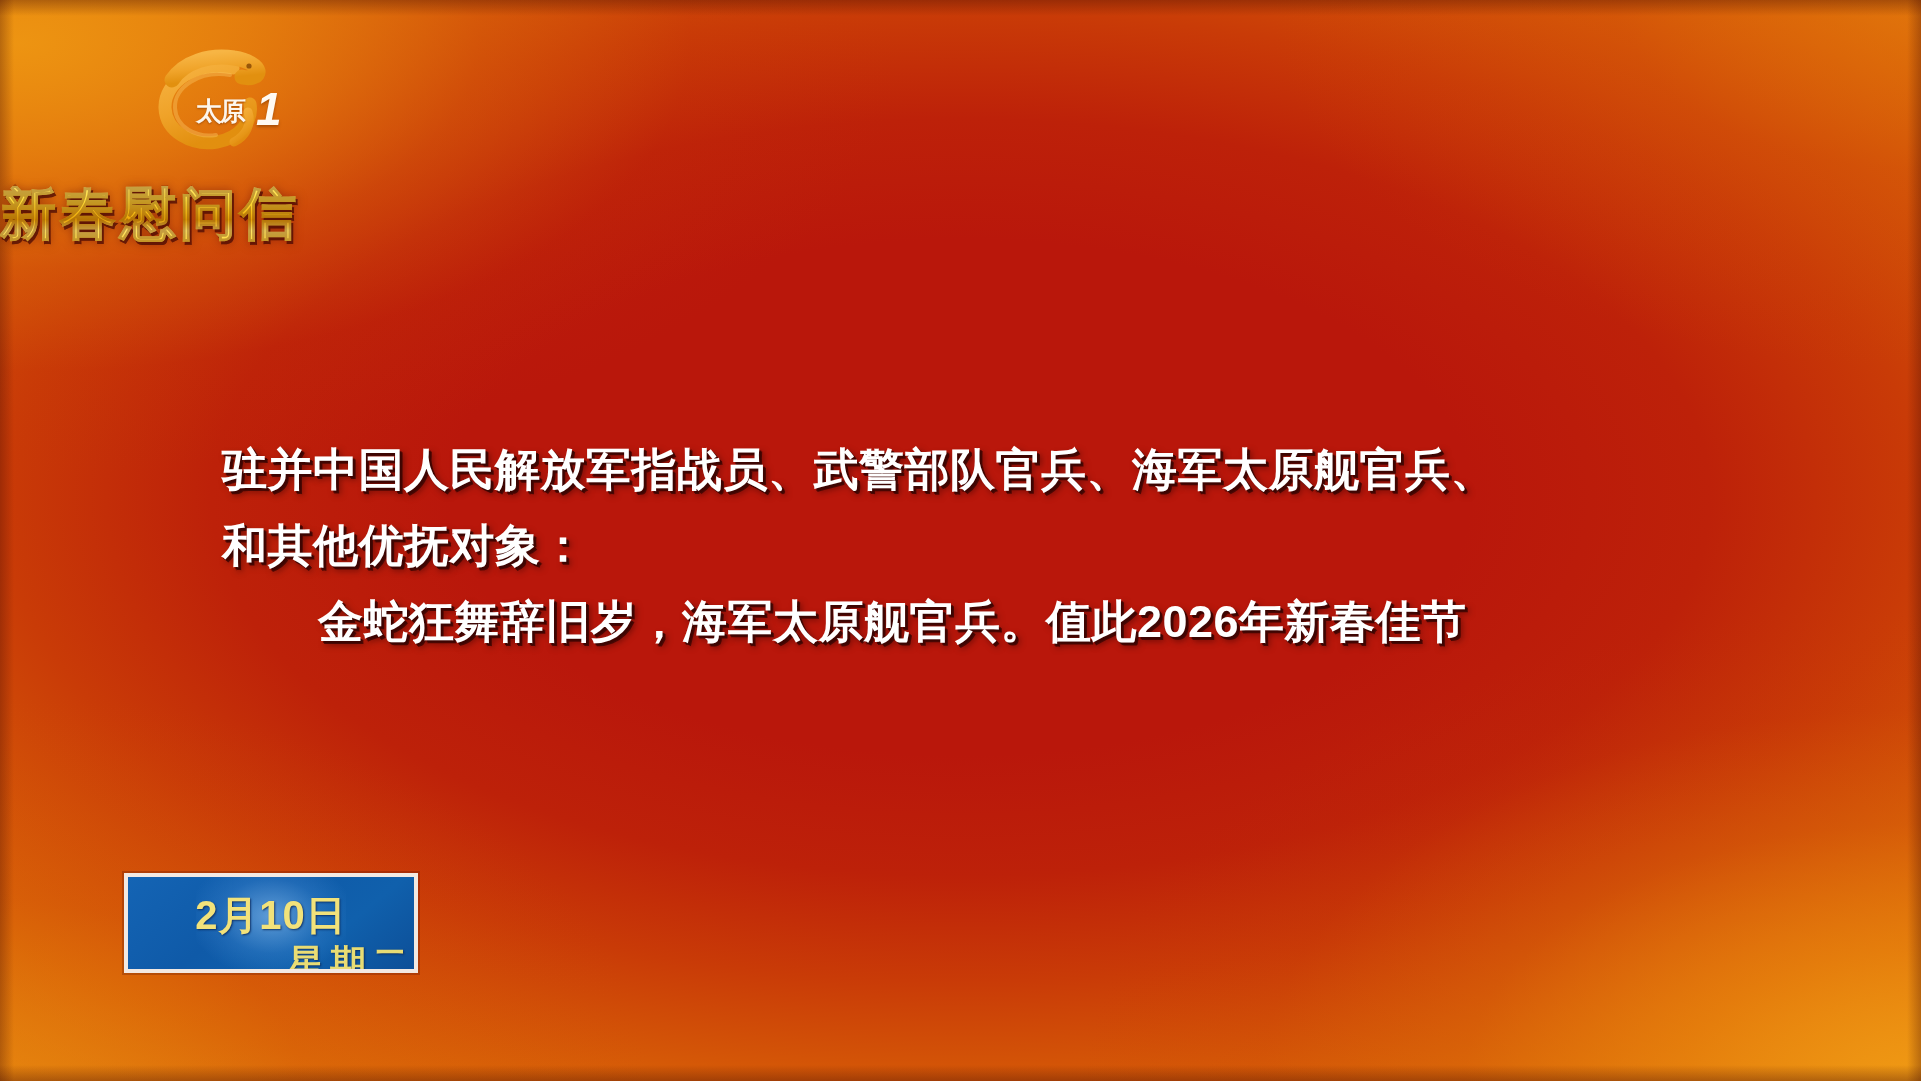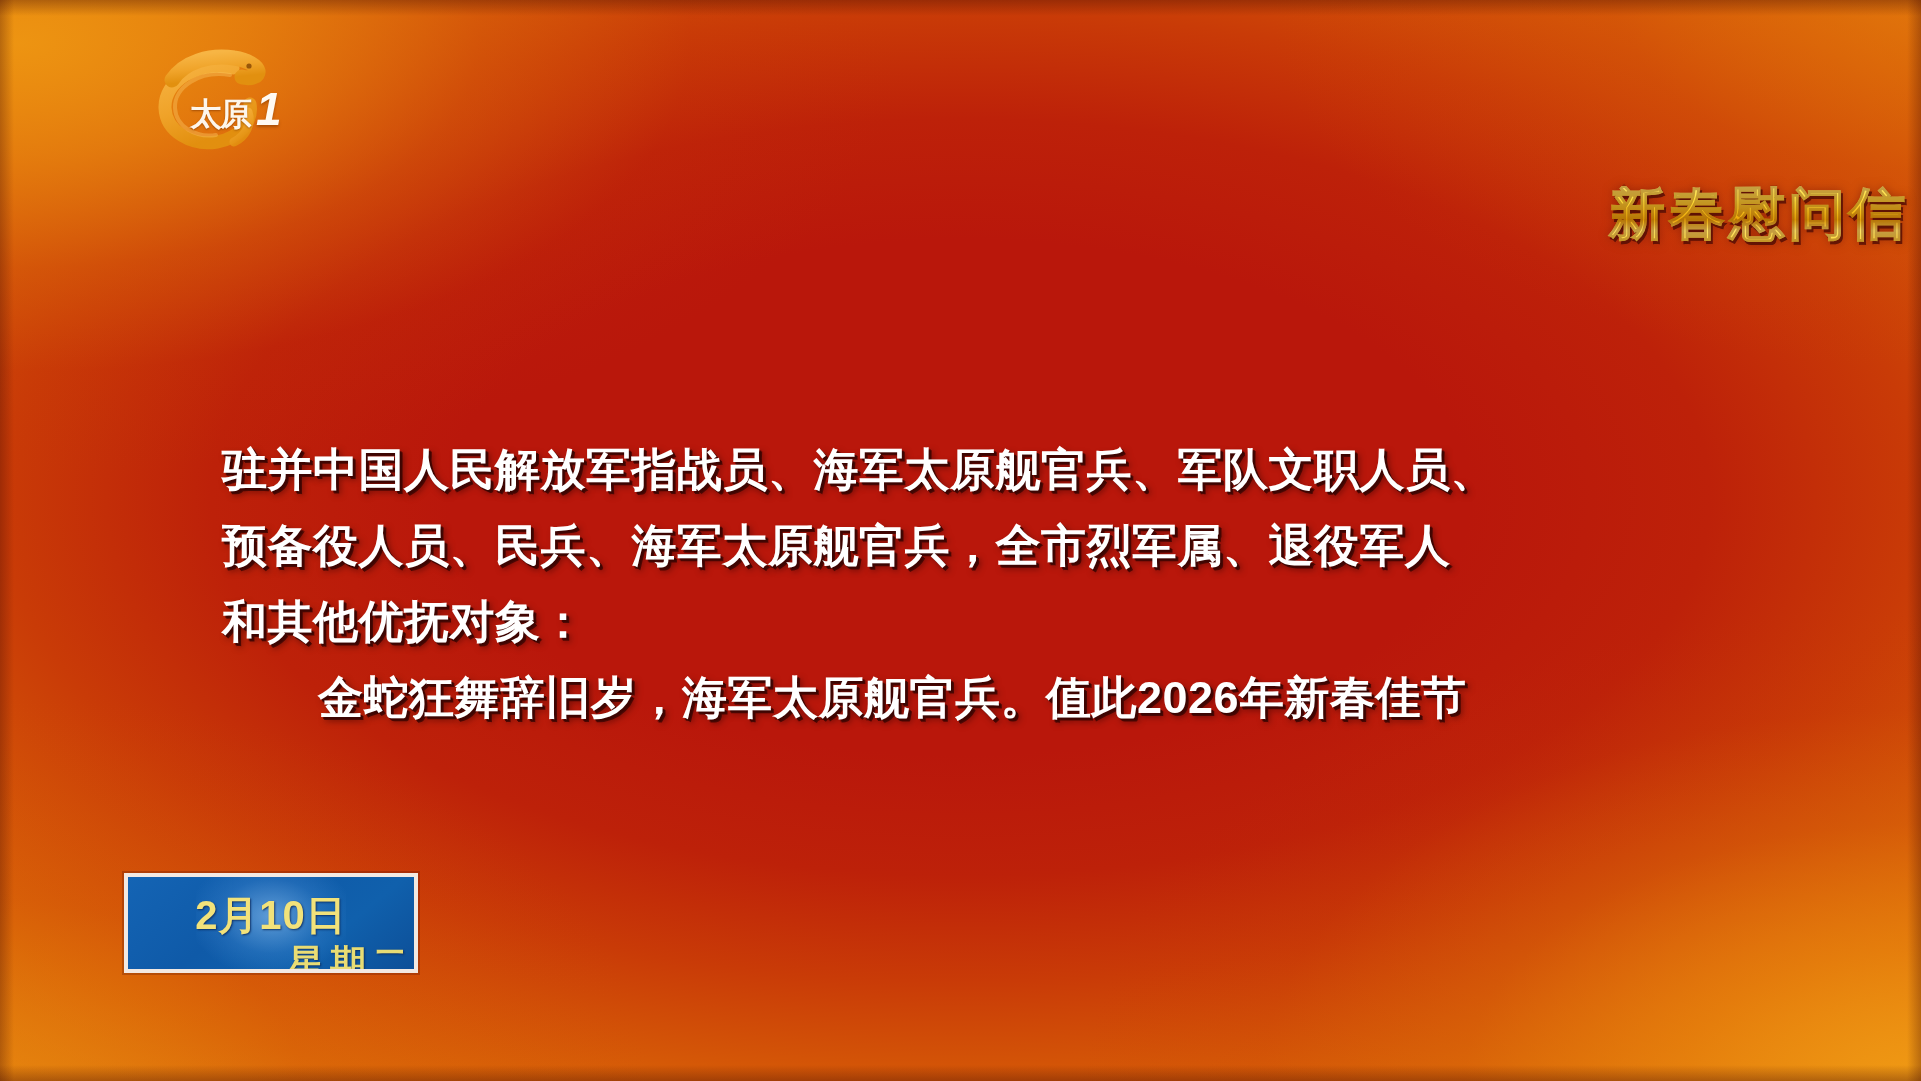--- a/index.html
+++ b/index.html
@@ -85,21 +85,21 @@
     width: 168px;
     height: 108px;
   }
   .logo-bug svg { display: block; width: 100%; height: 100%; }
   .logo-cn-text {
     position: absolute;
     left: 46px;
     top: 52px;
     width: 72px;
     text-align: center;
-    font-size: 32px;
+    font-size: 26px;
     font-weight: 700;
     color: #fdf6ec;
     letter-spacing: -2px;
     text-shadow: 0 1px 2px rgba(120,50,0,0.55);
     line-height: 1;
     white-space: nowrap;
   }
   .logo-num {
     position: absolute;
     left: 118px;
@@ -109,23 +109,23 @@
     font-style: italic;
     color: #fffaf2;
     line-height: 1;
     text-shadow: 0 2px 3px rgba(120,50,0,0.5);
   }
 
   
   .headline {
     position: absolute;
     left: 0;
-    right: 12px;
+    right: 0;
     top: 186px;
-    text-align: right;
+    text-align: left;
     font-size: 56px;
     font-weight: 700;
     letter-spacing: 4px;
     line-height: 1;
     background: linear-gradient(to bottom,
         #ffe96a 0%, #ffdf3c 26%, #f6bd16 48%,
         #e8a408 60%, #ffe566 80%, #ffd93a 100%);
     -webkit-background-clip: text;
     background-clip: text;
     color: transparent;
@@ -234,22 +234,21 @@
 
       <path d="M110,66 C114,78 108,90 96,96" fill="none" stroke="url(#brushGrad)" stroke-width="9" stroke-linecap="round" opacity="0.9"></path>
     </svg>
     <div class="logo-cn-text">太原</div>
     <div class="logo-num">1</div>
   </div>
 
   <div class="headline">新春慰问信</div>
 
   <div class="letter-body">
-    <div class="letter-line">驻并中国人民解放军指战员、海军太原舰官兵、军队文职人员、</div>
-    <div class="letter-line">预备役人员、民兵、海军太原舰官兵，全市烈军属、退役军人</div>
+    <div class="letter-line">驻并中国人民解放军指战员、武警部队官兵、海军太原舰官兵、</div>
     <div class="letter-line">和其他优抚对象：</div>
     <div class="letter-line indent">金蛇狂舞辞旧岁，海军太原舰官兵。值此2026年新春佳节</div>
   </div>
 
   <div class="date-bezel">
     <div class="glow"></div>
     <div class="date-day">2月10日</div>
     <div class="date-weekday">星期二</div>
   </div>
 

